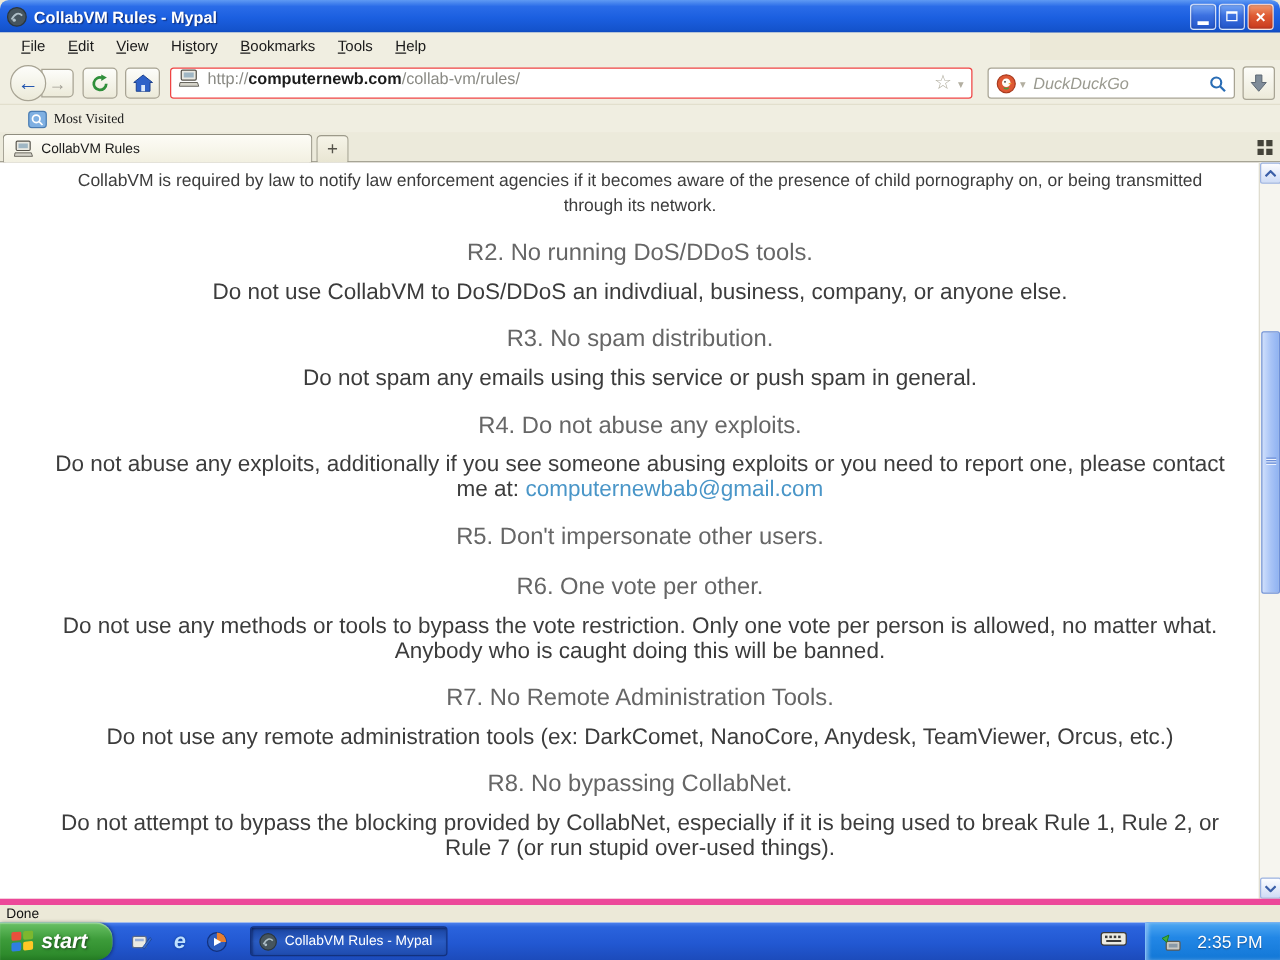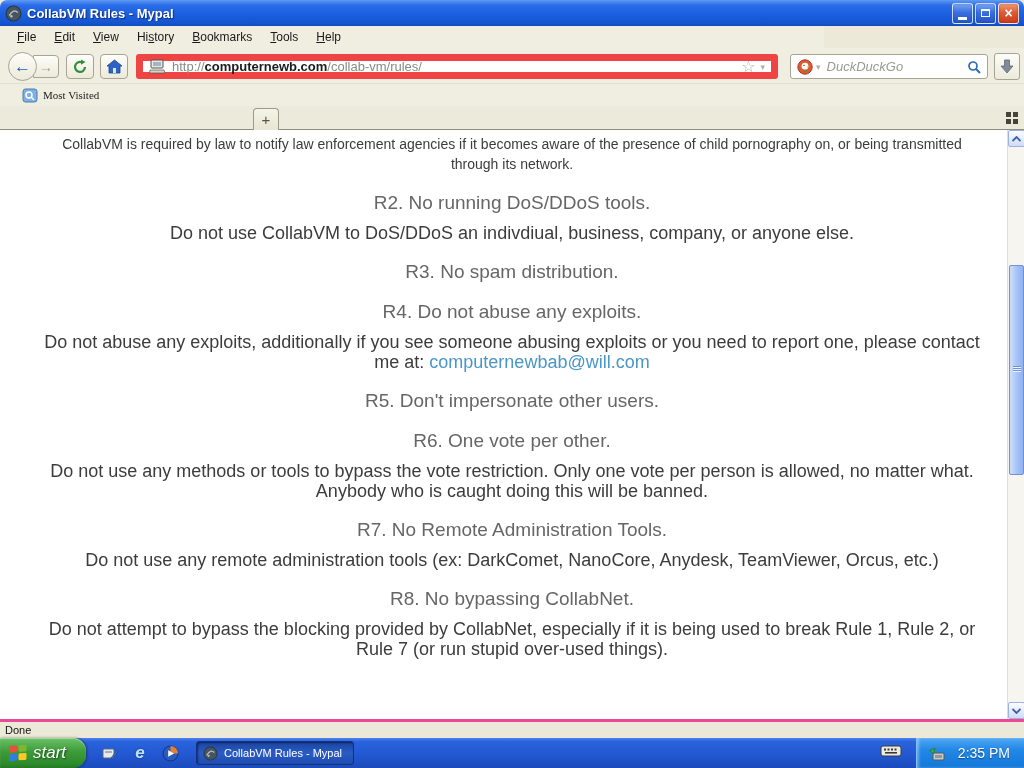--- a/index.html
+++ b/index.html
@@ -49,22 +49,22 @@
   .nav-btn {
     position:absolute; border:1px solid #a8a494; background:linear-gradient(180deg,#fdfdfa,#ecead9);
     display:flex; align-items:center; justify-content:center; cursor:default;
   }
   .btn-back { left:8px; top:4px; width:29px; height:29px; border-radius:50%; z-index:2; font-size:17px; font-weight:bold; color:#2456b0; }
   .btn-forward { left:33px; top:7px; width:26px; height:23px; border-radius:0 4px 4px 0; font-size:14px; font-weight:bold; color:#a3a096; }
   .btn-reload { left:66px; top:6px; width:28px; height:25px; border-radius:4px; }
   .btn-home { left:100px; top:6px; width:28px; height:25px; border-radius:4px; }
   .urlbar {
     position:absolute; left:136px; top:6px; width:642px; height:25px;
-    background:#fff; border:7px solid #ef4444; border-radius:3px;
-    display:flex; align-items:center; padding:0 6px; font-size:13px;
+    background:#fff; border:1px solid #ef4444; border-radius:3px;
+    display:flex; padding:0 6px; font-size:13px;
   }
   .urlbar .favicon { width:17px; height:15px; margin-right:6px; flex:0 0 auto; }
   .url-protocol, .url-path { color:#8a8a84; }
   .url-domain { color:#1c1c1c; font-weight:bold; }
   .url-star-group { margin-left:auto; display:flex; align-items:center; gap:5px; }
   .star-glyph { font-size:16px; color:#b3afa1; line-height:16px; }
   .tri-down { font-size:9px; color:#b3afa1; }
   .searchbox {
     position:absolute; left:790px; top:6px; width:198px; height:25px;
     background:#fff; border:1px solid #a8a494; border-radius:3px;
@@ -133,38 +133,38 @@
     position:absolute; left:1px; top:135px; width:15px; height:210px;
     background:linear-gradient(90deg,#cfdffc 0%,#a9c4f6 50%,#8fb2f2 100%);
     border:1px solid #6e90d8; border-radius:2px; cursor:default;
   }
   .thumb-grip { position:absolute; left:3px; top:50%; margin-top:-4px; width:8px; }
   .thumb-grip div { height:1px; background:#6e90d8; margin-bottom:1px; box-shadow:0 1px 0 #eef3fd; }
 
   
   .statusbar {
     position:absolute; top:719px; left:0; width:1024px; height:19px;
-    background:#ece9d8; border-top:3px solid #ec4899;
+    background:#ece9d8; border-top:5px solid #ec4899;
     display:flex; align-items:center; padding-left:5px;
     font-size:11px; color:#111;
   }
 
   
   .taskbar {
     position:absolute; top:738px; left:0; width:1024px; height:30px;
     background:linear-gradient(180deg,#4e82ee 0%,#2a63dd 12%,#2258d2 55%,#1c4bbb 100%);
     display:flex; align-items:center;
   }
   .start-btn {
     height:30px; padding:0 20px 0 9px; border-radius:0 13px 13px 0;
     background:linear-gradient(180deg,#6bc267 0%,#3d9c3a 45%,#2e8b2c 85%,#247a23 100%);
     box-shadow:1px 0 3px rgba(0,0,0,.4), inset 0 1px 1px rgba(255,255,255,.4);
     display:flex; align-items:center; gap:6px; cursor:default;
   }
-  .start-label { color:#fff; font-size:17px; font-weight:normal; font-style:italic; text-shadow:1px 1px 2px #1c4a1b; }
+  .start-label { color:#fff; font-size:17px; font-weight:bold; font-style:italic; text-shadow:1px 1px 2px #1c4a1b; }
   .quicklaunch { display:flex; align-items:center; gap:10px; padding:0 10px 0 14px; }
   .ql-icon { width:20px; height:20px; display:flex; align-items:center; justify-content:center; cursor:default; }
   .ie-e { color:#bfe0ff; font-size:17px; font-weight:bold; font-style:italic; text-shadow:0 0 2px #0a3a8a; }
   .task-btn {
     margin-left:6px; width:158px; height:24px; border-radius:3px;
     background:linear-gradient(180deg,#1a44a0,#2a5cc4 50%,#1f4cb0);
     border:1px solid #12317e; box-shadow:inset 1px 1px 2px rgba(0,0,20,.5);
     display:flex; align-items:center; gap:6px; padding:0 6px;
     color:#fff; font-size:11px; cursor:default; white-space:nowrap; overflow:hidden;
   }
@@ -273,40 +273,49 @@
     <svg width="16" height="15" viewBox="0 0 16 15">
       <rect x="1" y="1" width="14" height="13" rx="2.5" fill="#7fb0e2" stroke="#4a7cb2"></rect>
       <circle cx="7" cy="7" r="3" fill="none" stroke="#fff" stroke-width="1.4"></circle>
       <line x1="9.3" y1="9.3" x2="12" y2="12" stroke="#fff" stroke-width="1.4"></line>
     </svg>
     <span>Most Visited</span>
   </div>
 </div>
 
 <div class="tabbar">
+  <div class="tab">
+    <svg class="favicon" viewBox="0 0 17 15">
+      <rect x="2" y="1" width="12" height="8" rx="1" fill="#e9e9e2" stroke="#55524a"></rect>
+      <rect x="4" y="3" width="8" height="4" fill="#9fb6c4"></rect>
+      <path d="M1 11 L15 11 L16 14 L0.5 14 Z" fill="#d6d4ca" stroke="#55524a" stroke-width="0.7"></path>
+    </svg>
+    <span>CollabVM Rules</span>
+  </div>
   <div class="newtab-btn">
       <span>+</span>
     </div>
   <div class="tabgrid-btn">
     <span></span>
       <span></span>
       <span></span>
       <span></span>
   </div>
 </div>
 
 <div class="content">
   <div class="content-inner">
     <p class="intro">CollabVM is required by law to notify law enforcement agencies if it becomes aware of the presence of child pornography on, or being transmitted through its network.</p>
     <div id="rules">
         <h2 class="rule-heading">R2. No running DoS/DDoS tools.</h2>
         <p class="rule-body">Do not use CollabVM to DoS/DDoS an indivdiual, business, company, or anyone else.</p>
         <h2 class="rule-heading">R3. No spam distribution.</h2>
+        <p class="rule-body">Do not spam any emails using this service or push spam in general.</p>
         <h2 class="rule-heading">R4. Do not abuse any exploits.</h2>
-        <p class="rule-body">Do not abuse any exploits, additionally if you see someone abusing exploits or you need to report one, please contact me at: <a href="#">computernewbab@will.com</a></p>
+        <p class="rule-body">Do not abuse any exploits, additionally if you see someone abusing exploits or you need to report one, please contact me at: <a href="#">computernewbab@gmail.com</a></p>
         <h2 class="rule-heading">R5. Don't impersonate other users.</h2>
         <h2 class="rule-heading">R6. One vote per other.</h2>
         <p class="rule-body">Do not use any methods or tools to bypass the vote restriction. Only one vote per person is allowed, no matter what. Anybody who is caught doing this will be banned.</p>
         <h2 class="rule-heading">R7. No Remote Administration Tools.</h2>
         <p class="rule-body">Do not use any remote administration tools (ex: DarkComet, NanoCore, Anydesk, TeamViewer, Orcus, etc.)</p>
         <h2 class="rule-heading">R8. No bypassing CollabNet.</h2>
         <p class="rule-body">Do not attempt to bypass the blocking provided by CollabNet, especially if it is being used to break Rule 1, Rule 2, or Rule 7 (or run stupid over-used things).</p>
       </div>
   </div>
 </div>

